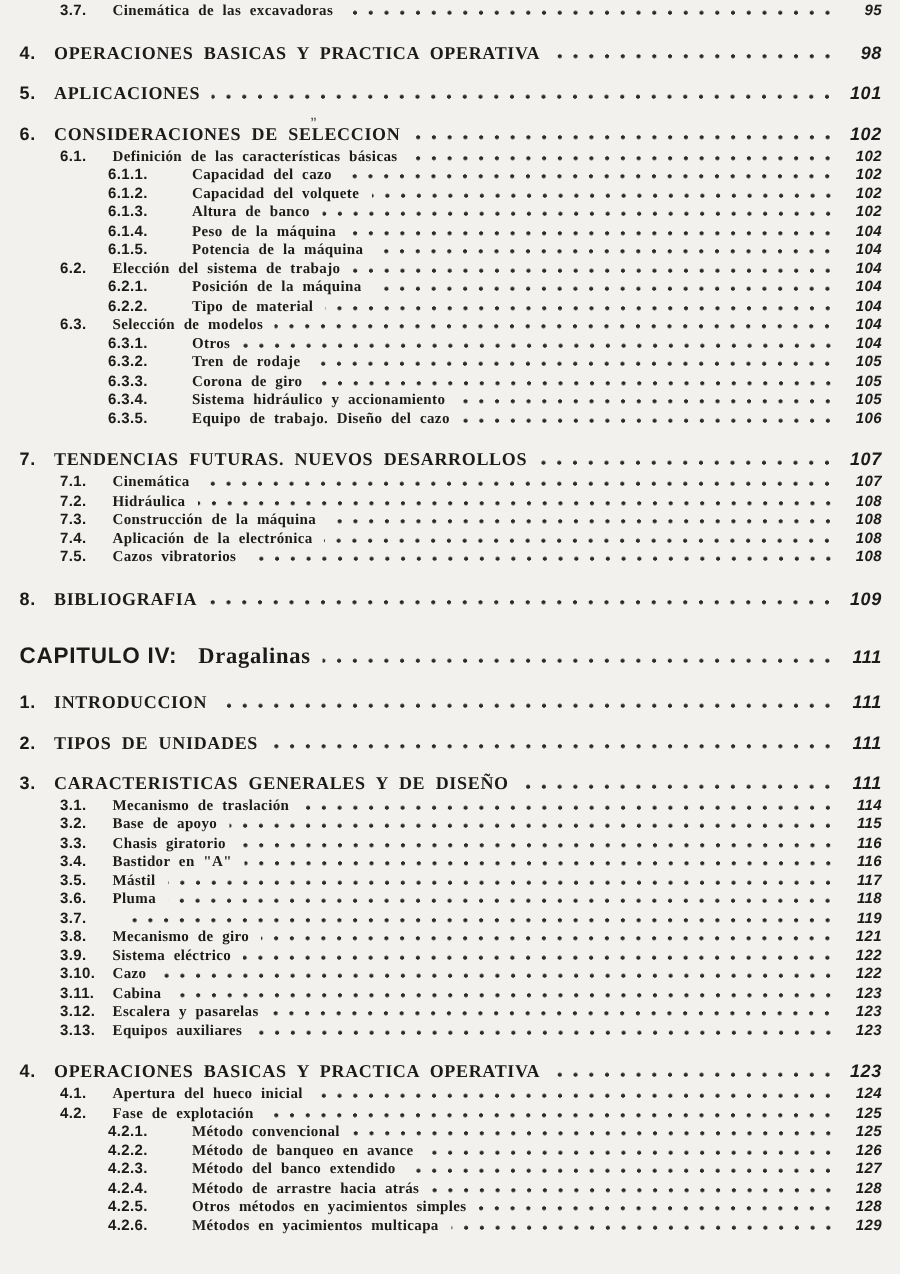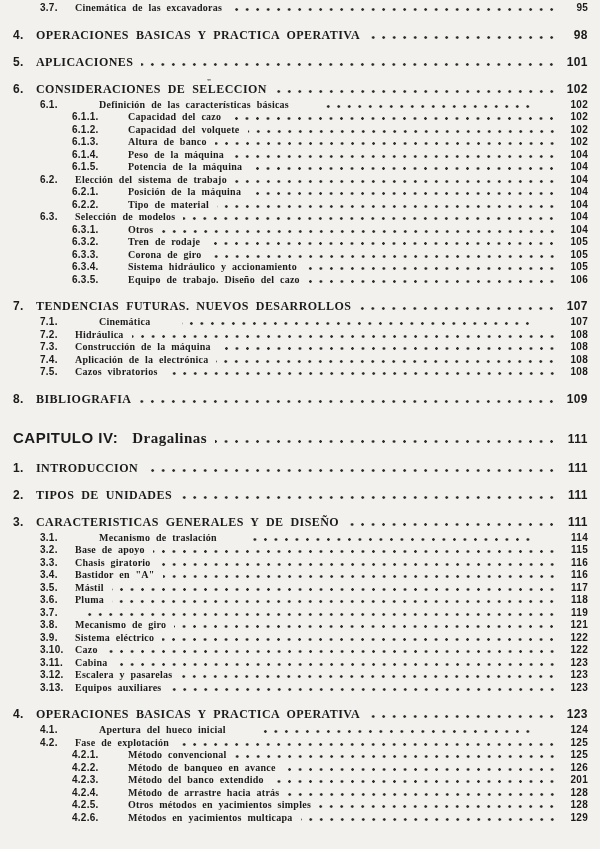--- a/index.html
+++ b/index.html
@@ -44,21 +44,21 @@
     word-spacing: 3.5px;
   }
   
   .row.chapter {
     font-size: 15px;
     line-height: 20px;
     height: 20px;
     margin-top: 22px;
     letter-spacing: 0.5px;
   }
-  .row.first-sub { margin-top: 3px; gap: 24px; }
+  .row.first-sub { margin-top: 3px; }
   .num { display: inline-block; flex: 0 0 auto; }
   .lvl-1 > .num { min-width: 23px; }
   .lvl-2 > .num { min-width: 35px; }
   .lvl-3 > .num { min-width: 56px; }
   .chapter > .num { margin-right: 14px; text-align: center; }
   .title { flex: 0 0 auto; font-family: Liberation Serif, serif; }
   .dots {
     flex: 1 1 auto;
     align-self: baseline;
     height: 3px;
@@ -67,20 +67,21 @@
     background-image: radial-gradient(circle, #2b2b2b 1.15px, rgba(0,0,0,0) 1.5px);
     background-size: 10.5px 3px;
     background-repeat: repeat-x;
     background-position: right bottom;
   }
   .chapter .dots { height: 3px; }
   .pg {
     flex: 0 0 auto;
     min-width: 26px;
     text-align: right;
+    font-style: italic;
   }
   .chapter .pg { font-size: 12px; }
   
   .artifact {
     position: absolute;
     left: 207px;
     top: 77px;
     font-size: 8px;
     color: #555;
   }
@@ -375,21 +376,21 @@
       <div class="row lvl-3">
         <span class="num">4.2.2.</span>
         <span class="title">Método de banqueo en avance</span>
         <span class="dots"></span>
         <span class="pg">126</span>
       </div>
       <div class="row lvl-3">
         <span class="num">4.2.3.</span>
         <span class="title">Método del banco extendido</span>
         <span class="dots"></span>
-        <span class="pg">201</span>
+        <span class="pg">127</span>
       </div>
       <div class="row lvl-3">
         <span class="num">4.2.4.</span>
         <span class="title">Método de arrastre hacia atrás</span>
         <span class="dots"></span>
         <span class="pg">128</span>
       </div>
       <div class="row lvl-3">
         <span class="num">4.2.5.</span>
         <span class="title">Otros métodos en yacimientos simples</span>

